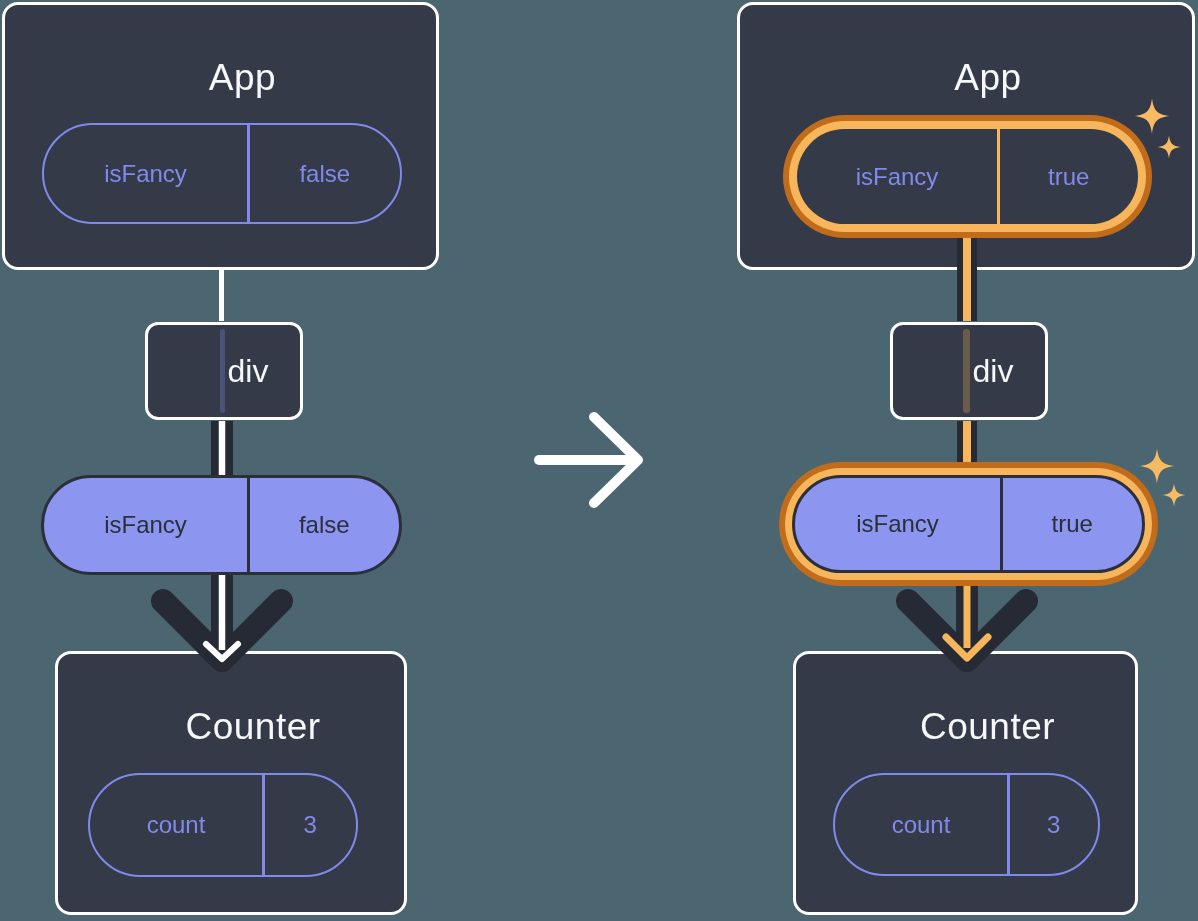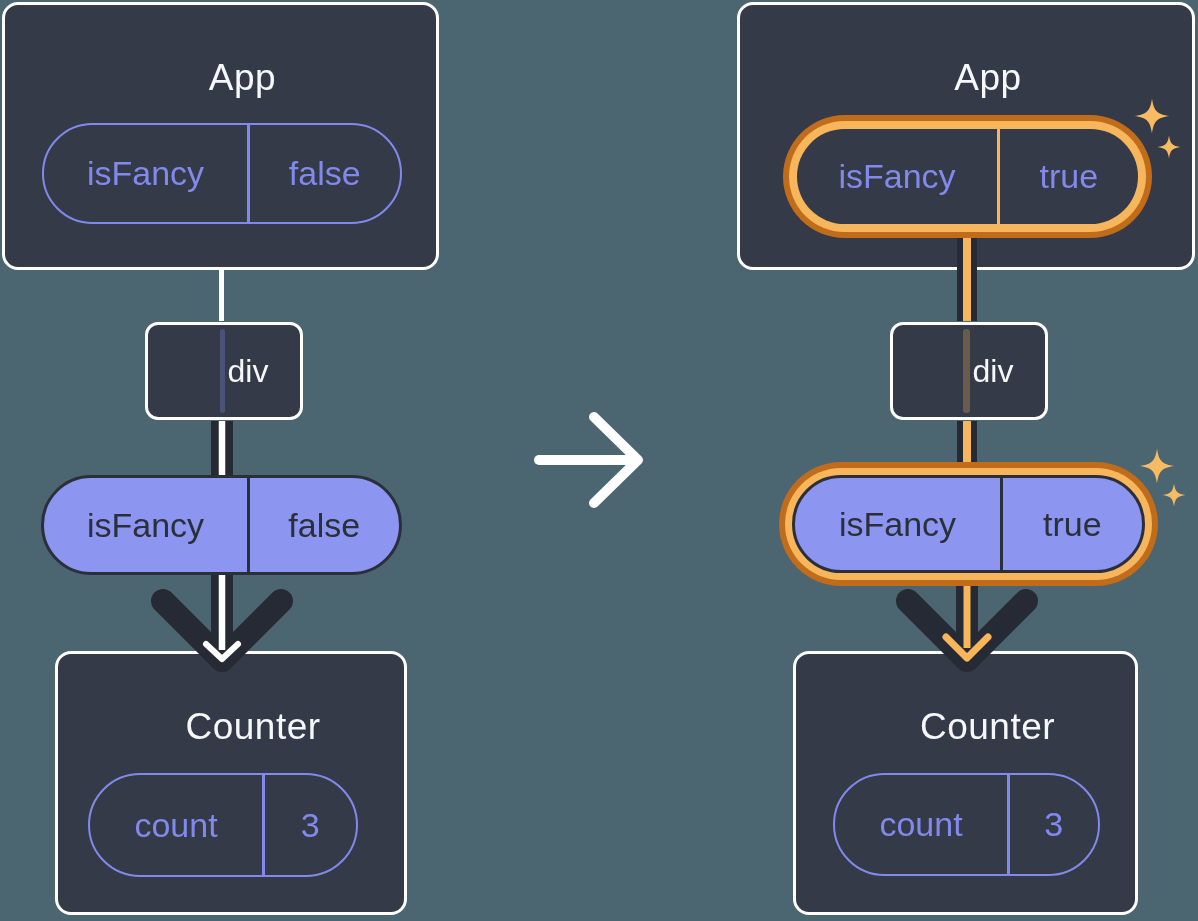--- a/index.html
+++ b/index.html
@@ -39,21 +39,21 @@
     position:absolute;top:4px;bottom:4px;
     border-radius:3px;z-index:1;
   }
   
   .pill{
     position:absolute;
     display:flex;align-items:stretch;
     border-radius:999px;
     box-sizing:border-box;
     z-index:3;
-    font-size:34px;
+    font-size:24px;
   }
   .pill .cell{
     display:flex;align-items:center;justify-content:center;
   }
   .pill .cell.grow{flex:1;}
   .pill .divider{width:2.5px;align-self:stretch;}
   .pill.outline{
     border:2.5px solid #818AEC;
     color:#818AEC;
   }

